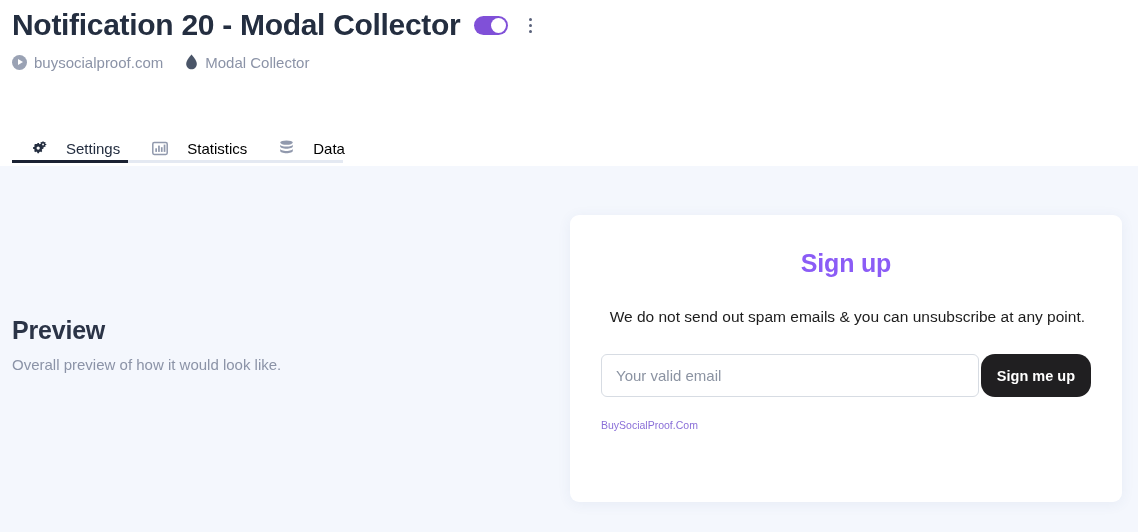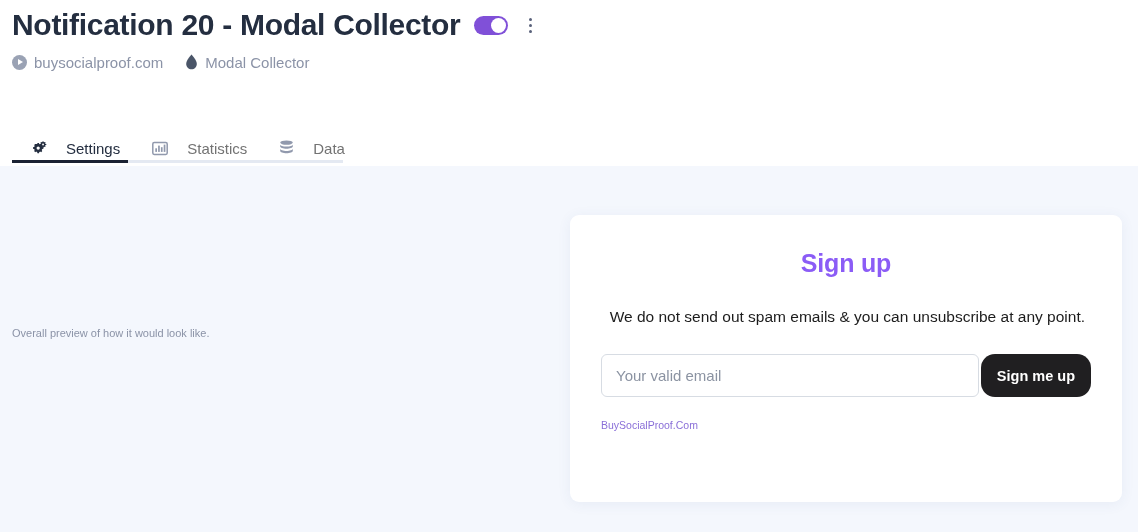--- a/index.html
+++ b/index.html
@@ -139,21 +139,21 @@
     display: flex;
     align-items: flex-end;
     height: 44px;
   }
   .tab {
     display: flex;
     align-items: center;
     height: 36px;
     padding: 0 16px 0 16px;
     font-size: 15px;
-    color: #737373;
+    color: #000000;
     cursor: pointer;
     box-sizing: border-box;
     white-space: nowrap;
   }
   .tab:first-child { padding-left: 18px; }
   .tab .tab-label { margin-left: 19px; }
   .tab.active { color: #242e40; }
   .tab.active .tab-label { color: #242e40; }
 
   .tab-underline {
@@ -190,21 +190,21 @@
   }
   .preview-title {
     font-size: 25px;
     font-weight: bold;
     color: #2b3447;
     line-height: 32px;
     letter-spacing: -0.2px;
   }
   .preview-sub {
     margin-top: 9px;
-    font-size: 11px;
+    font-size: 15px;
     color: #8b93a7;
     line-height: 20px;
   }
 
   
   .modal-card {
     position: absolute;
     left: 570px;
     top: 49px;
     width: 552px;
@@ -353,20 +353,21 @@
 
     <div class="tab-underline">
       <div class="active-bar"></div>
     </div>
 
   </div>
 
   <div class="content">
 
     <div class="preview-block">
+      <div class="preview-title">Preview</div>
       <div class="preview-sub">Overall preview of how it would look like.</div>
     </div>
 
     <div class="modal-card">
       <div class="modal-title">Sign up</div>
       <div class="modal-desc">We do not send out spam emails &amp; you can unsubscribe at any point.</div>
 
       <div class="signup-row">
         <input class="email-input" type="text" placeholder="Your valid email" style="">
         <button class="signup-btn">Sign me up</button>

